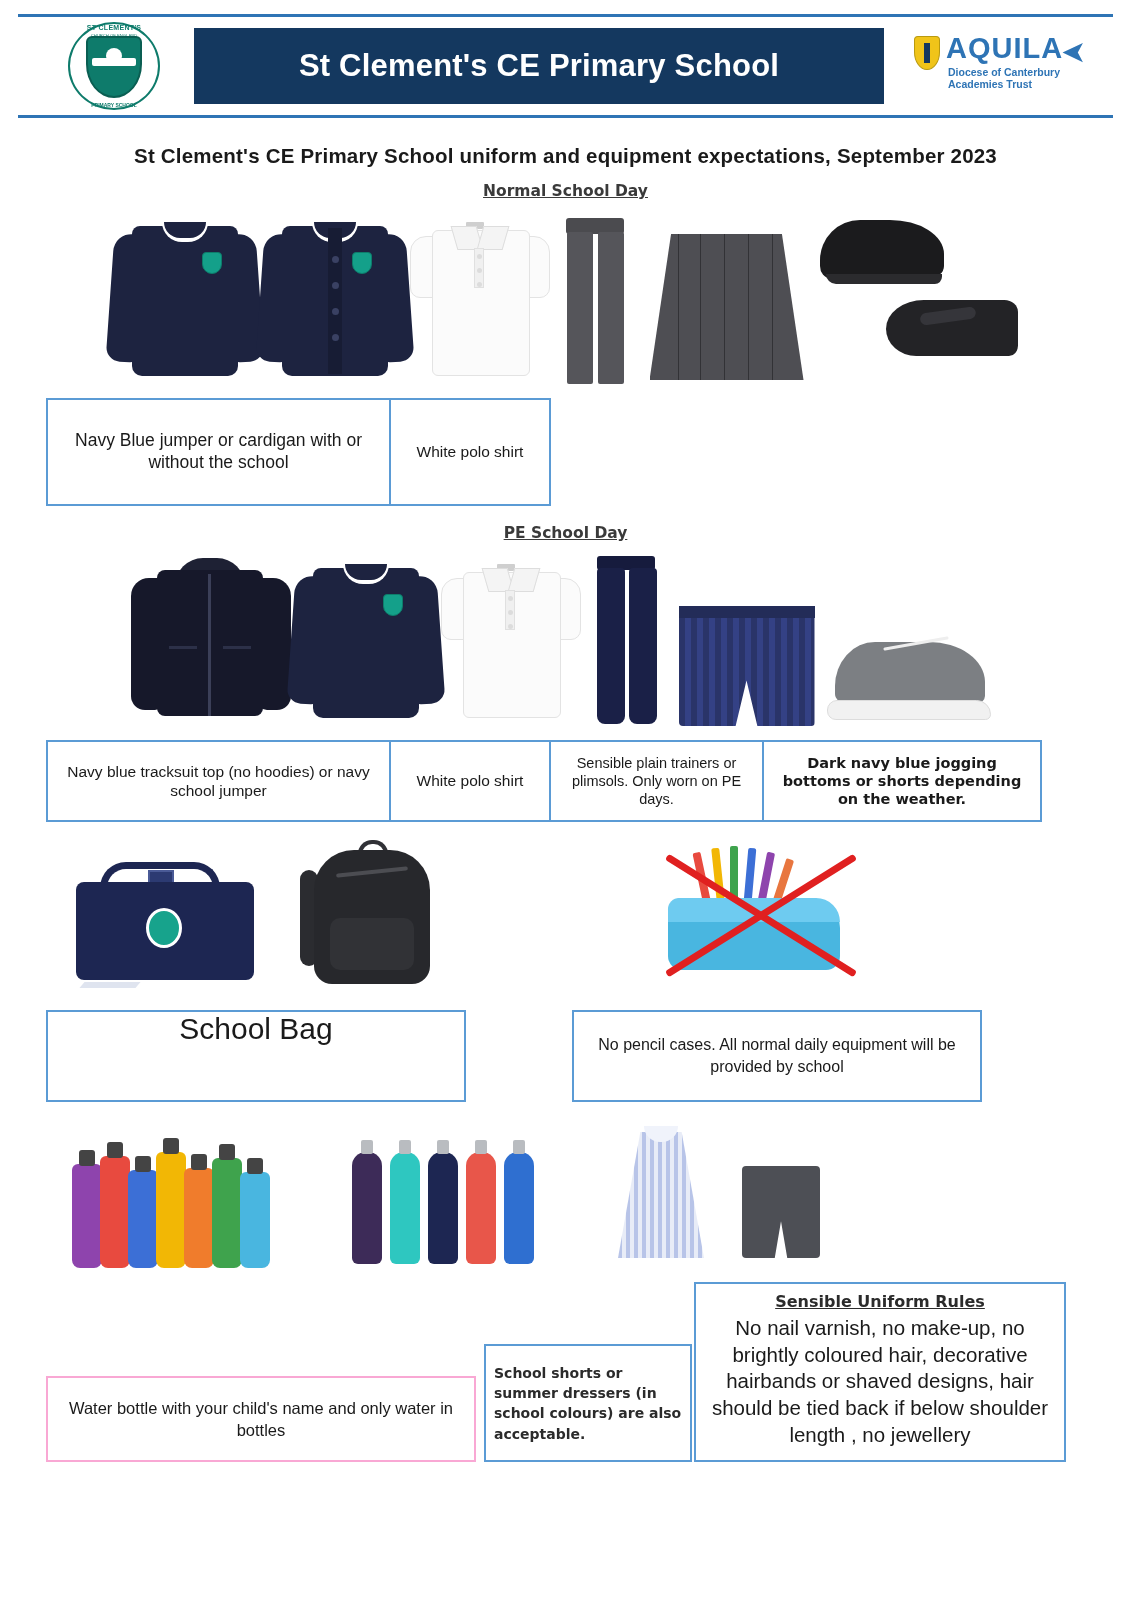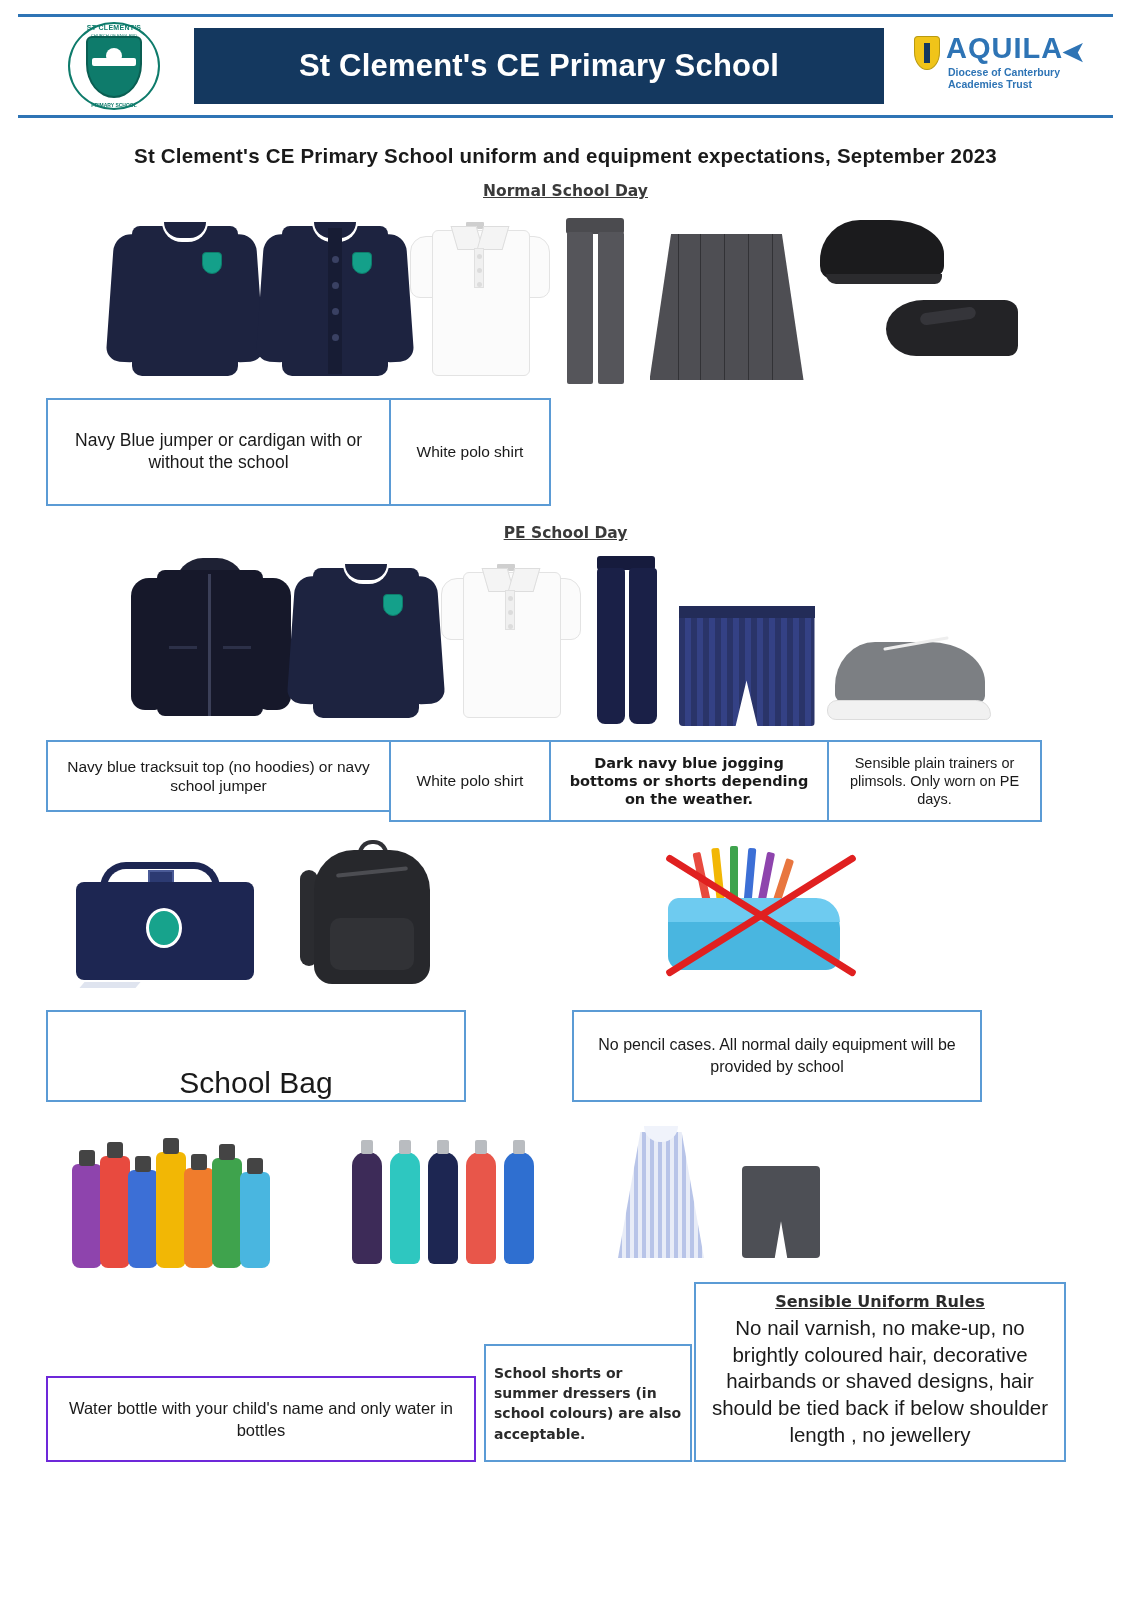--- a/index.html
+++ b/index.html
@@ -453,21 +453,21 @@
   .cap-md span { font-size: 15.5px; }
   .cap-sm span { font-size: 14.5px; }
   .cap-dejavu span { font-family: "DejaVu Sans", sans-serif; font-weight: bold; font-size: 14.5px; }
 
   
   .bag-caption-row {
     display: flex; margin: 14px 46px 0 46px; align-items: stretch;
   }
   .school-bag-box {
     width: 420px; height: 92px; border: 2px solid #5b9bd5;
-    display: flex; align-items: flex-end; justify-content: center;
+    display: flex; align-items: flex-start; justify-content: center;
   }
   .school-bag-box span { font-size: 30px; }
   .pencil-box {
     width: 410px; height: 92px; border: 2px solid #5b9bd5;
     margin-left: 106px;
     display: flex; align-items: center; justify-content: center;
     text-align: center; padding: 4px 10px;
   }
   .pencil-box span { font-size: 16px; line-height: 1.35; }
 
@@ -476,21 +476,21 @@
     position: relative;
     margin: 14px 46px 0 46px;
     display: flex;
     align-items: flex-end;
   }
   .bottom-left { width: 430px; }
   .bottom-mid { width: 200px; }
   .bottom-right { width: 370px; }
 
   .water-box {
-    border: 2px solid #6d28d9; height: 86px; width: 430px;
+    border: 2px solid #f9a8d4; height: 86px; width: 430px;
     display: flex; align-items: center; justify-content: center;
     text-align: center; padding: 4px 10px;
   }
   .water-box span { font-size: 16.5px; line-height: 1.35; }
 
   .shorts-box {
     border: 2px solid #5b9bd5; height: 118px; width: 208px;
     padding: 6px 8px;
     display: flex; align-items: center;
   }
@@ -670,31 +670,31 @@
   <div class="img-cell">
     <div class="garment trainer">
       <div class="upper"></div>
       <div class="sole"></div>
       <div class="lace"></div>
     </div>
   </div>
 </div>
 
 <div class="caption-row">
-  <div class="cap cap-md" style="width:345px;height:72px;justify-content:center;">
+  <div class="cap cap-md" style="width:345px;height:82px;justify-content:center;">
     <span>Navy blue tracksuit top (no hoodies) or navy school jumper</span>
   </div>
   <div class="cap cap-md" style="width:162px;height:82px;">
     <span>White polo shirt</span>
   </div>
+  <div class="cap cap-sm" style="width:215px;height:82px;">
+    <span>Sensible plain trainers or plimsols. Only worn on PE days.</span>
+  </div>
   <div class="cap cap-dejavu" style="width:280px;height:82px;">
     <span>Dark navy blue jogging bottoms or shorts depending on the weather.</span>
-  </div>
-  <div class="cap cap-sm" style="width:215px;height:82px;">
-    <span>Sensible plain trainers or plimsols. Only worn on PE days.</span>
   </div>
 </div>
 
 <div class="img-row" style="justify-content:flex-start;padding-left:70px;margin-top:14px;align-items:flex-end;">
   <div class="img-cell">
     <div class="garment bookbag">
       <div class="flapstrap"></div>
       <div class="buckle"></div>
       <div class="body"></div>
       <div class="logo"></div>

